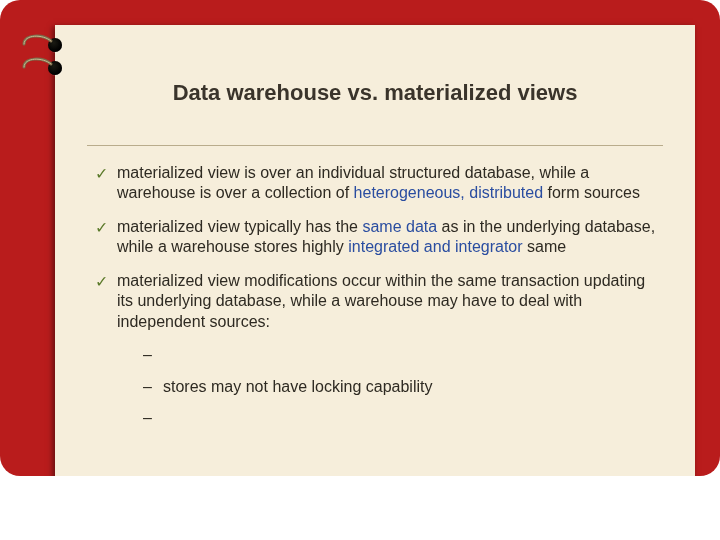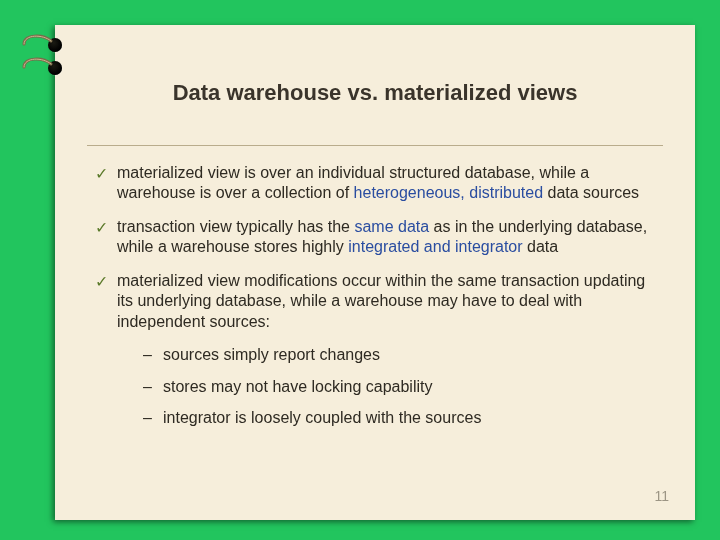--- a/index.html
+++ b/index.html
@@ -1,21 +1,22 @@
 <!DOCTYPE html>
 <html><head>
 <meta charset="utf-8">
 <style>
   * { box-sizing: border-box; }
   html, body { margin: 0; padding: 0; }
   .stage {
-    width: 720px; height: 540px;
-    background: #22c55e;
+    width: 720px; height: 476px;
+    background: #b91c1c;
     position: relative;
     overflow: hidden;
+    border-radius: 20px;
   }
   .paper {
     position: absolute;
     left: 55px; top: 25px;
     width: 640px; height: 495px;
     background: #f6eedb;
     box-shadow: -2px 2px 6px rgba(0,0,0,0.5);
   }
   .binding-hole {
     position: absolute;
@@ -106,50 +107,48 @@
     </div>
 
     <div class="title">Data warehouse vs. materialized views</div>
     <div class="rule"></div>
 
     <div class="content">
 
       <div class="bullet-row">
         <div class="tick">✓</div>
         <div class="bullet-text">
-          <span>materialized view is over an individual structured database, while a warehouse is  over a collection of </span><span class="keyword">heterogeneous, distributed</span><span> data sources</span>
+          <span>materialized view is over an individual structured database, while a warehouse is  over a collection of </span><span class="keyword">heterogeneous, distributed</span><span> form sources</span>
         </div>
       </div>
 
       <div class="bullet-row">
         <div class="tick">✓</div>
         <div class="bullet-text">
-          <span>transaction view typically has the </span><span class="keyword">same data</span><span> as in the underlying database, while a warehouse stores highly </span><span class="keyword">integrated and integrator</span><span> data</span>
+          <span>materialized view typically has the </span><span class="keyword">same data</span><span> as in the underlying database, while a warehouse stores highly </span><span class="keyword">integrated and integrator</span><span> same</span>
         </div>
       </div>
 
       <div class="bullet-row">
         <div class="tick">✓</div>
         <div class="bullet-text">
           <span>materialized view modifications occur within the same transaction updating its underlying database, while a warehouse may have to deal with independent sources:</span>
         </div>
       </div>
 
       <div class="sublist">
         <div class="sub-row">
           <div class="dash">–</div>
-          <div>sources simply report changes</div>
         </div>
         <div class="sub-row">
           <div class="dash">–</div>
           <div>stores may not have locking capability</div>
         </div>
         <div class="sub-row">
           <div class="dash">–</div>
-          <div>integrator is loosely coupled with the sources</div>
         </div>
       </div>
 
     </div>
 
     <div class="pagenum">11</div>
   </div>
 </div>
 
 </body></html>

